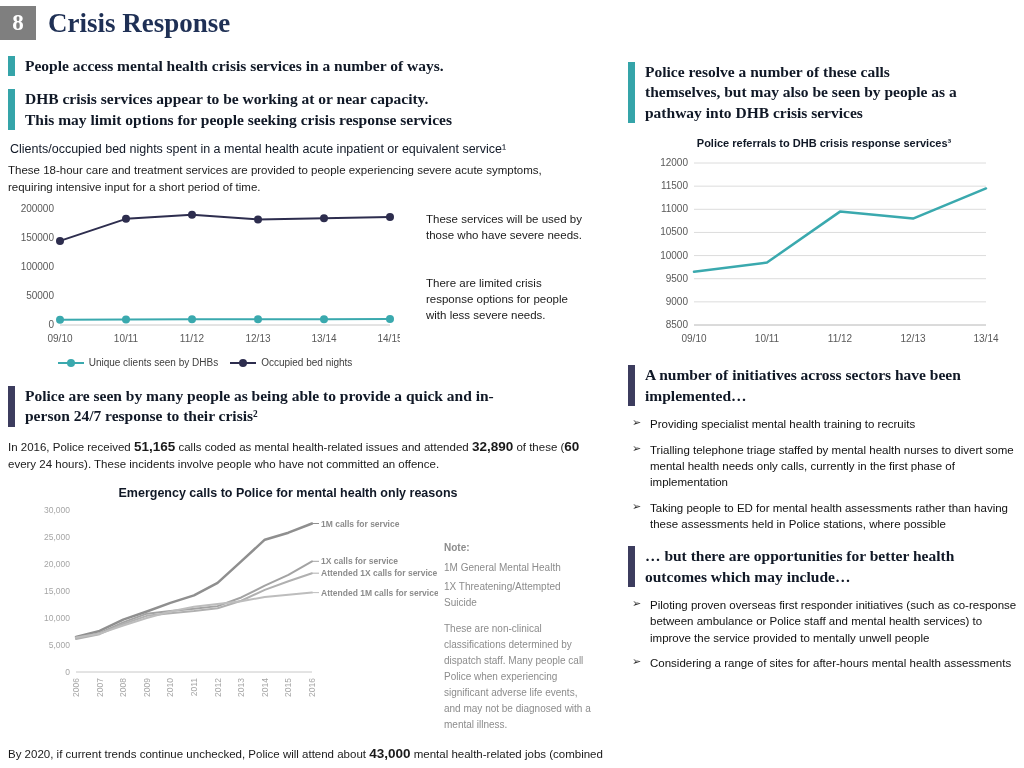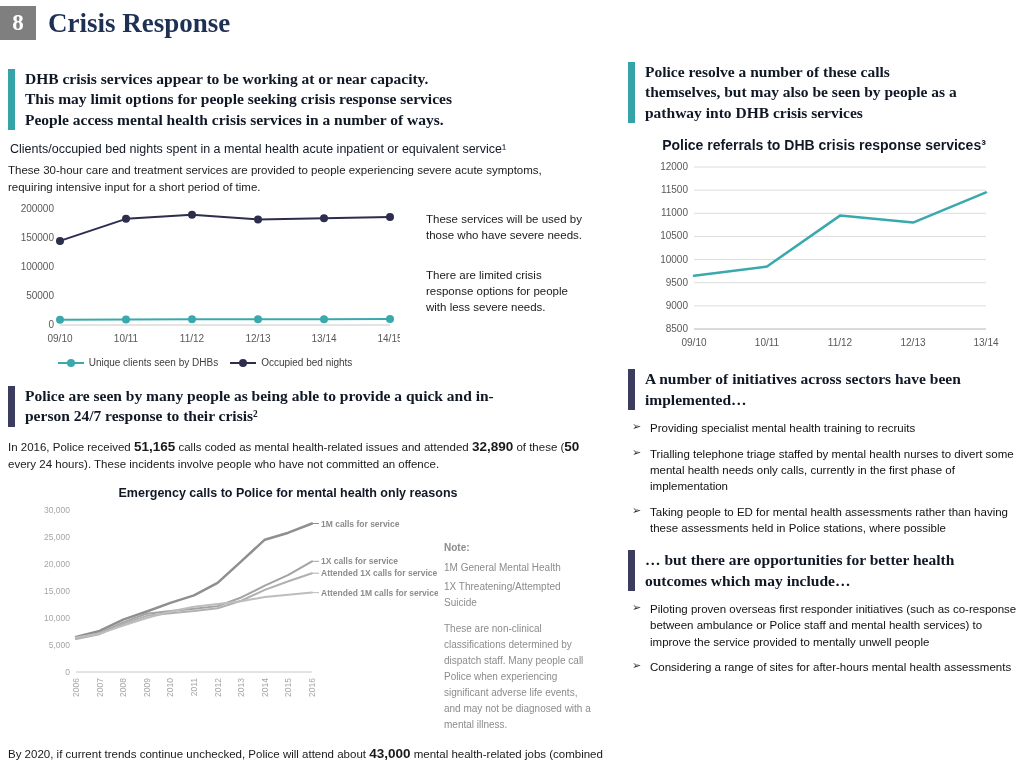--- a/index.html
+++ b/index.html
@@ -21,72 +21,72 @@
   .h-text{font-family:"Liberation Serif",serif;font-weight:bold;font-size:15.5px;line-height:1.32;color:#101826;white-space:pre-line}
 
   .mt10{margin-top:10px}.mt12{margin-top:12px}.mt13{margin-top:13px}.mt14{margin-top:14px}.mt18{margin-top:18px}
 
   .sub-title{font-weight:normal;font-size:12.5px;color:#101826;margin:12px 0 6px 2px}
   .body-text{font-size:11.5px;line-height:1.42;color:#1a1a1a}
 
   .chart1-wrap{display:flex;margin-top:4px}
   .chart1-left{width:394px}
   .side-notes{width:160px;margin-left:24px;margin-top:12px;font-size:11.5px;line-height:1.4;color:#1a1a1a}
-  .side-notes p+p{margin-top:24px}
+  .side-notes p+p{margin-top:32px}
 
   .legend{display:flex;justify-content:center;gap:12px;font-size:10px;color:#404040;margin-top:2px}
   .legend-item{display:flex;align-items:center;gap:5px}
   .legend-item span.lbl{color:#404040}
   .leg-marker{position:relative;width:26px;height:2px;background:currentColor;display:inline-block}
   .leg-marker::after{content:"";position:absolute;left:50%;top:50%;transform:translate(-50%,-50%);width:8px;height:8px;border-radius:50%;background:currentColor}
 
   .big-num{font-weight:bold;font-size:13.5px}
 
   .chart3-title{font-weight:bold;font-size:12.5px;color:#101826;text-align:center;width:560px;margin-top:14px}
   .chart3-wrap{display:flex;margin-left:18px;margin-top:2px}
   .note-block{width:152px;margin-left:6px;margin-top:38px;font-size:10px;line-height:1.6;color:#8c8c8c}
   .note-block .nt{font-weight:bold;margin-bottom:4px}
   .note-block p{margin-bottom:3px}
   .note-block .nbody{margin-top:10px}
 
   .bottom-para{margin-top:8px;font-size:11.5px;line-height:1.45;width:600px}
 
-  .chart2-title{font-weight:bold;font-size:14px;color:#101826;text-align:center;margin:14px 0 6px}
+  .chart2-title{font-weight:bold;font-size:11px;color:#101826;text-align:center;margin:14px 0 6px}
   .bullets{margin-top:10px}
   .bullet{display:flex;margin-bottom:9px}
   .bullet .glyph{flex:0 0 22px;padding-left:4px;font-size:11px;color:#2b2b2b}
   .bullet .btext{font-size:11.5px;line-height:1.42;color:#111}
 
   .w500{max-width:500px}.w318{max-width:318px}.w320{max-width:320px}.w332{max-width:332px}
   svg text{font-family:"Liberation Sans",sans-serif}
 </style>
 </head>
 <body>
 
 <div class="header">
   <div class="page-num">8</div>
   <div class="page-title">Crisis Response</div>
 </div>
 
 <div class="col-left">
 
+  <div class="h-row">
+    <div class="accent teal"></div>
+    <div class="h-text">People access mental health crisis services in a number of ways.</div>
+  </div>
+
   <div class="h-row mt13">
     <div class="accent teal"></div>
     <div class="h-text">DHB crisis services appear to be working at or near capacity.
 This may limit options for people seeking crisis response services</div>
   </div>
 
-  <div class="h-row">
-    <div class="accent teal"></div>
-    <div class="h-text">People access mental health crisis services in a number of ways.</div>
-  </div>
-
   <div class="sub-title">Clients/occupied bed nights spent in a mental health acute inpatient or equivalent service¹</div>
 
-  <div class="body-text" style="width:566px">These 30-hour care and treatment services are provided to people experiencing severe acute symptoms, requiring intensive input for a short period of time.</div>
+  <div class="body-text" style="width:566px">These 18-hour care and treatment services are provided to people experiencing severe acute symptoms, requiring intensive input for a short period of time.</div>
 
   <div class="chart1-wrap">
     <div class="chart1-left">
       <svg width="392" height="152">
           <text x="46" y="129" text-anchor="end" font-size="10" fill="#595959">0</text>
           <text x="46" y="100" text-anchor="end" font-size="10" fill="#595959">50000</text>
           <text x="46" y="71" text-anchor="end" font-size="10" fill="#595959">100000</text>
           <text x="46" y="42" text-anchor="end" font-size="10" fill="#595959">150000</text>
           <text x="46" y="13" text-anchor="end" font-size="10" fill="#595959">200000</text>
           <line x1="52" x2="382" y1="126" y2="126" stroke="#c8c8c8" stroke-width="1"></line>
@@ -127,21 +127,21 @@
       <p>There are limited crisis response options for people with less severe needs.</p>
     </div>
   </div>
 
   <div class="h-row mt18">
     <div class="accent navy"></div>
     <div class="h-text w500">Police are seen by many people as being able to provide a quick and in-person 24/7 response to their crisis²</div>
   </div>
 
   <p class="body-text mt10" style="width:600px">
-    <span>In 2016, Police received </span><span class="big-num">51,165</span><span> calls coded as mental health-related issues and attended </span><span class="big-num">32,890</span><span> of these (</span><span class="big-num">50</span><span> every 24 hours). These incidents involve people who have not committed an offence.</span>
+    <span>In 2016, Police received </span><span class="big-num">51,165</span><span> calls coded as mental health-related issues and attended </span><span class="big-num">32,890</span><span> of these (</span><span class="big-num">60</span><span> every 24 hours). These incidents involve people who have not committed an offence.</span>
   </p>
 
   <div class="chart3-title">Emergency calls to Police for mental health only reasons</div>
 
   <div class="chart3-wrap">
     <svg width="412" height="214">
         <text x="44" y="173" text-anchor="end" font-size="8.5" fill="#a6a6a6">0</text>
         <text x="44" y="146" text-anchor="end" font-size="8.5" fill="#a6a6a6">5,000</text>
         <text x="44" y="119.00000000000001" text-anchor="end" font-size="8.5" fill="#a6a6a6">10,000</text>
         <text x="44" y="92" text-anchor="end" font-size="8.5" fill="#a6a6a6">15,000</text>

